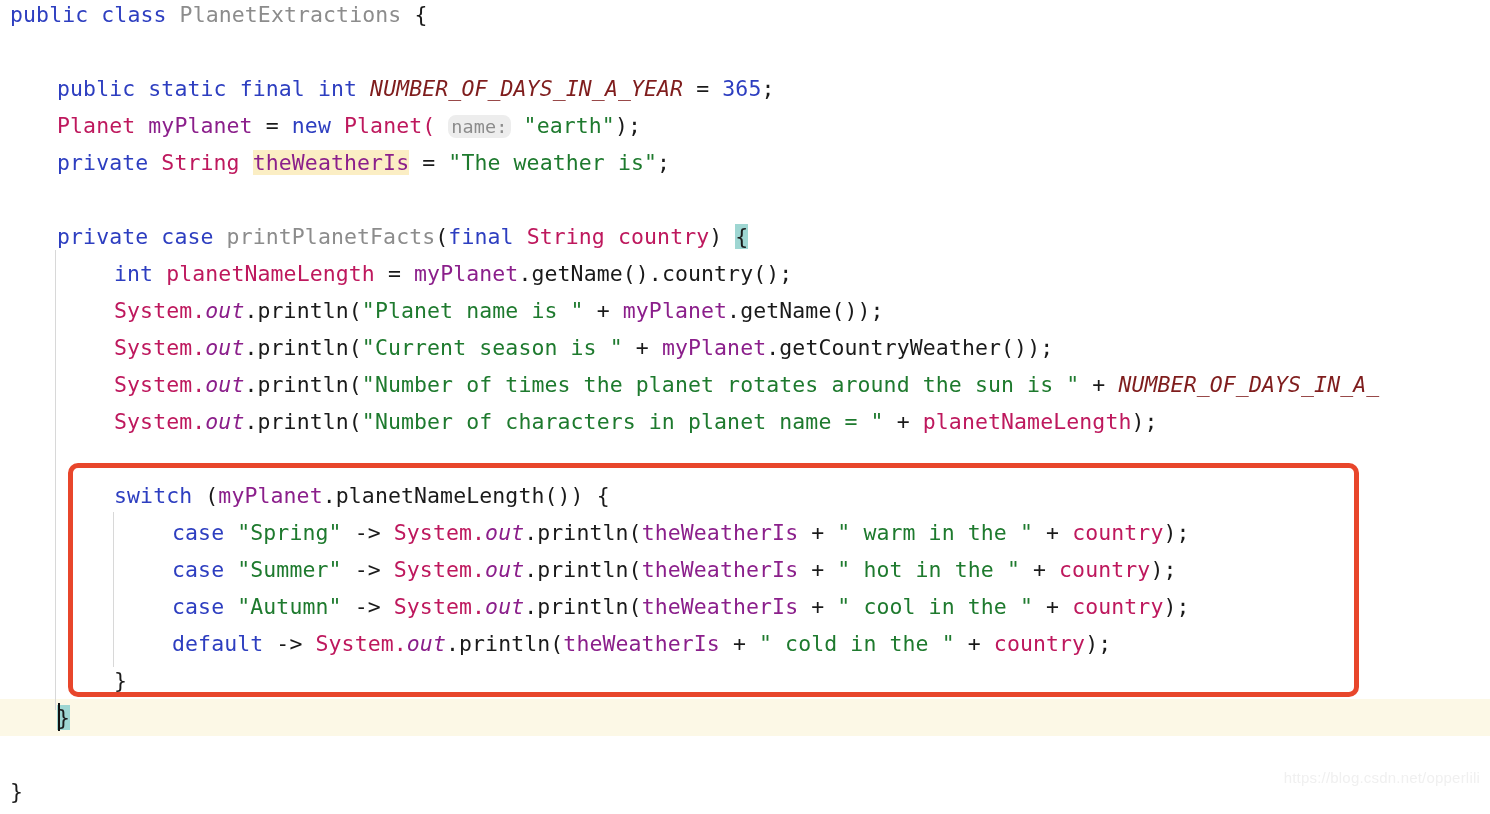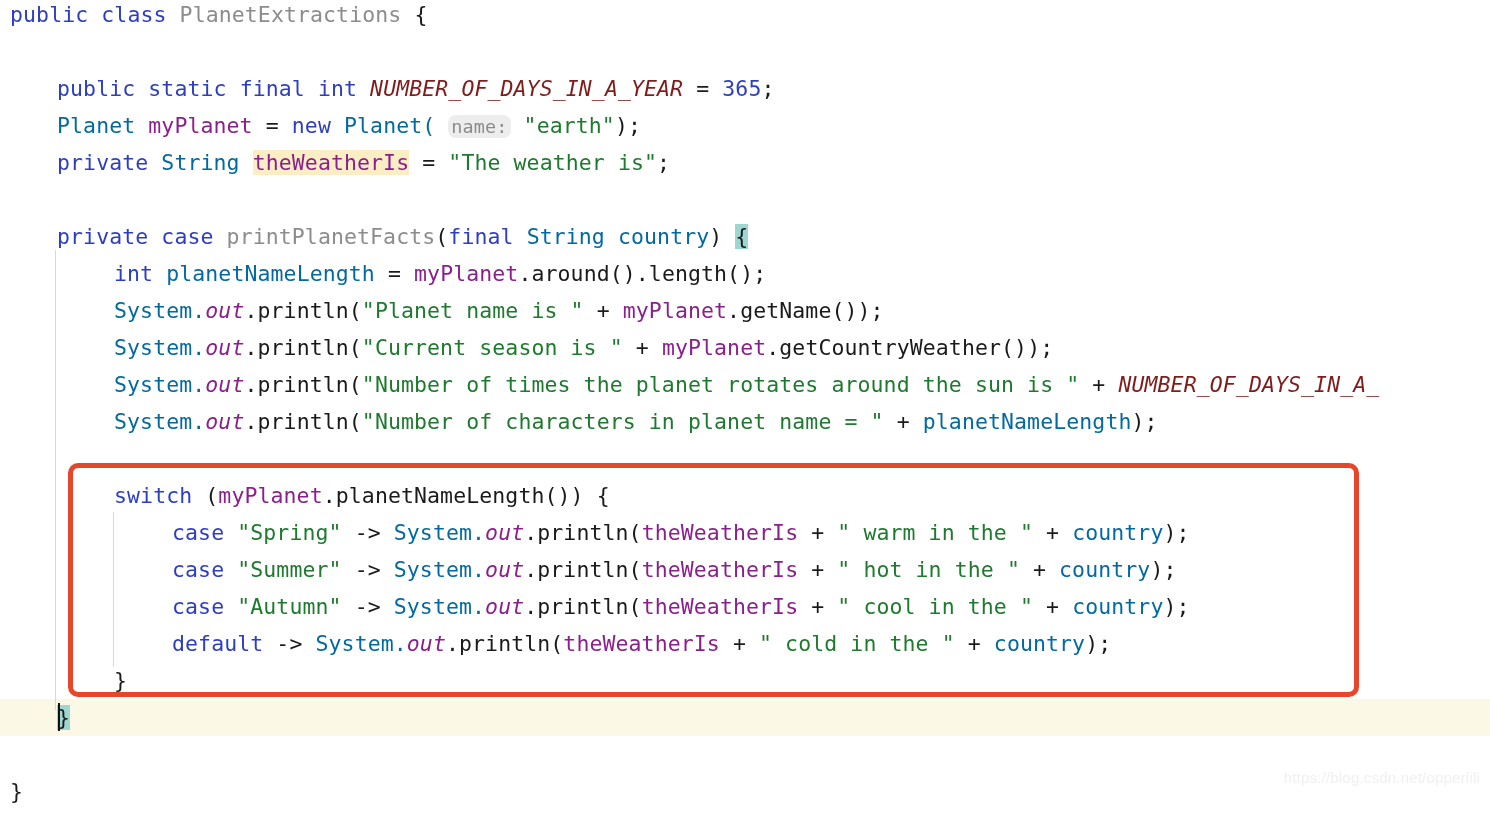--- a/index.html
+++ b/index.html
@@ -65,21 +65,21 @@
     display: block;
   }
   .line-inner {
     display: inline-block;
     white-space: pre;
     padding-left: 10px;
   }
 
   
   .kw      { color: #2d3ec0; }            
-  .type    { color: #0369a1; }            
+  .type    { color: #be185d; }            
   .cls     { color: #8c8c8c; }            
   .field   { color: #8b1f8b; text-align: center; }            
   .constf  { color: #7f1d1d; font-style: italic; }  
   .statf   { color: #8b1f8b; font-style: italic; }  
   .str     { color: #1e7a2e; }            
   .num     { color: #2d3ec0; }            
   .punct   { color: #1a1a1a; }
 
   
   .hint {
@@ -147,21 +147,21 @@
     <div class="line" style="top:-4px;"><span class="line-inner"><span class="kw">public</span><span> </span><span class="kw">class</span><span> </span><span class="cls">PlanetExtractions</span><span> </span><span class="punct">{</span></span></div>
 
     <div class="line" style="top:70px;"><span class="line-inner" style="padding-left:57px;"><span class="kw">public</span> <span class="kw">static</span> <span class="kw">final</span> <span class="kw">int</span> <span class="constf">NUMBER_OF_DAYS_IN_A_YEAR</span> <span class="punct">=</span> <span class="num">365</span><span class="punct">;</span></span></div>
 
     <div class="line" style="top:107px;"><span class="line-inner" style="padding-left:57px;"><span class="type">Planet</span> <span class="field">myPlanet</span> <span class="punct">=</span> <span class="kw">new</span> <span class="type">Planet(</span> <span class="hint">name:</span> <span class="str">"earth"</span><span class="punct">);</span></span></div>
 
     <div class="line" style="top:144px;"><span class="line-inner" style="padding-left:57px;"><span class="kw">private</span> <span class="type">String</span> <span class="field ident-hl">theWeatherIs</span> <span class="punct">=</span> <span class="str">"The weather is"</span><span class="punct">;</span></span></div>
 
     <div class="line" style="top:218px;"><span class="line-inner" style="padding-left:57px;"><span class="kw">private</span> <span class="kw">case</span> <span class="cls">printPlanetFacts</span><span class="punct">(</span><span class="kw">final</span> <span class="type">String</span> <span class="type">country</span><span class="punct">)</span> <span class="brace-hl">{</span></span></div>
 
-    <div class="line" style="top:255px;"><span class="line-inner" style="padding-left:114px;"><span class="kw">int</span> <span class="type">planetNameLength</span> <span class="punct">=</span> <span class="field">myPlanet</span><span class="punct">.around().length();</span></span></div>
+    <div class="line" style="top:255px;"><span class="line-inner" style="padding-left:114px;"><span class="kw">int</span> <span class="type">planetNameLength</span> <span class="punct">=</span> <span class="field">myPlanet</span><span class="punct">.getName().country();</span></span></div>
 
     <div class="line" style="top:292px;"><span class="line-inner" style="padding-left:114px;"><span class="type">System.</span><span class="statf">out</span><span class="punct">.println(</span><span class="str">"Planet name is "</span> <span class="punct">+</span> <span class="field">myPlanet</span><span class="punct">.getName());</span></span></div>
 
     <div class="line" style="top:329px;"><span class="line-inner" style="padding-left:114px;"><span class="type">System.</span><span class="statf">out</span><span class="punct">.println(</span><span class="str">"Current season is "</span> <span class="punct">+</span> <span class="field">myPlanet</span><span class="punct">.getCountryWeather());</span></span></div>
 
     <div class="line" style="top:366px;"><span class="line-inner" style="padding-left:114px;"><span class="type">System.</span><span class="statf">out</span><span class="punct">.println(</span><span class="str">"Number of times the planet rotates around the sun is "</span> <span class="punct">+</span> <span class="constf">NUMBER_OF_DAYS_IN_A_</span></span></div>
 
     <div class="line" style="top:403px;"><span class="line-inner" style="padding-left:114px;"><span class="type">System.</span><span class="statf">out</span><span class="punct">.println(</span><span class="str">"Number of characters in planet name = "</span> <span class="punct">+</span> <span class="type">planetNameLength</span><span class="punct">);</span></span></div>
 
     <div class="line" style="top:477px;"><span class="line-inner" style="padding-left:114px;"><span class="kw">switch</span> <span class="punct">(</span><span class="field">myPlanet</span><span class="punct">.planetNameLength())</span> <span class="punct">{</span></span></div>

